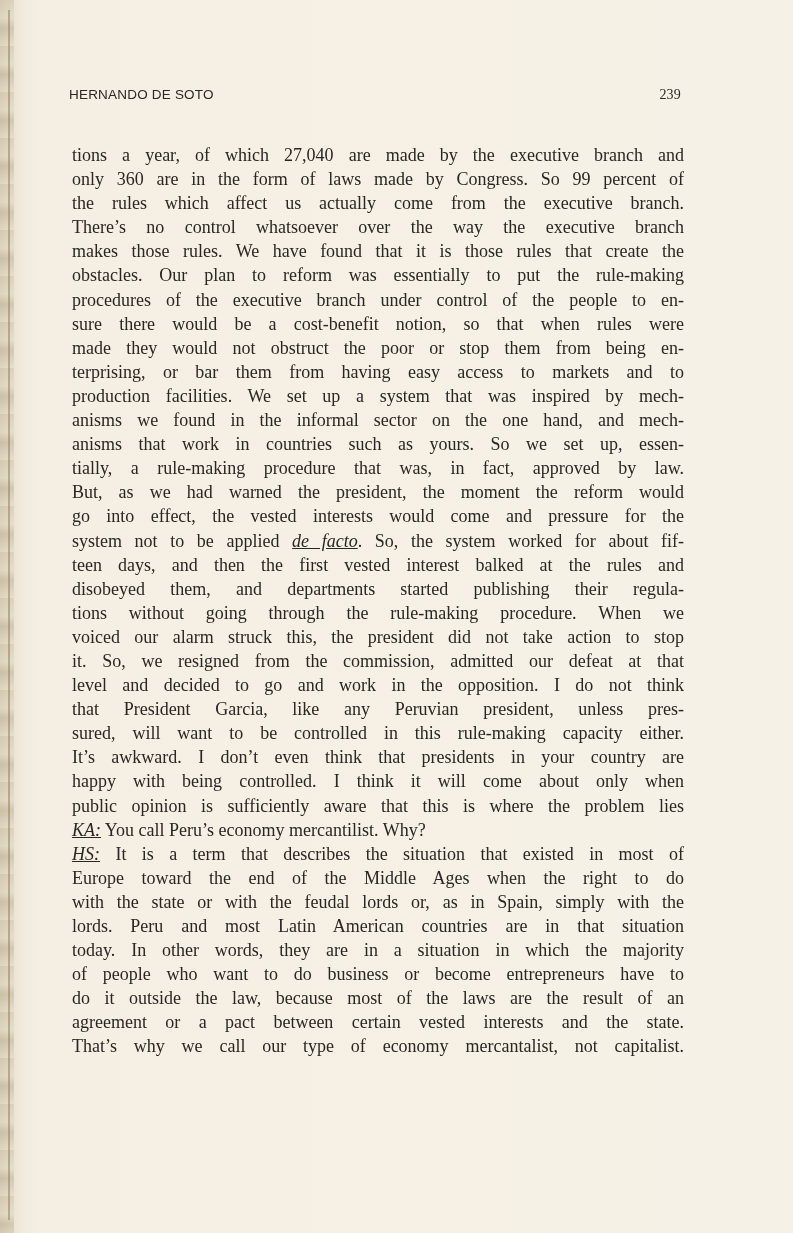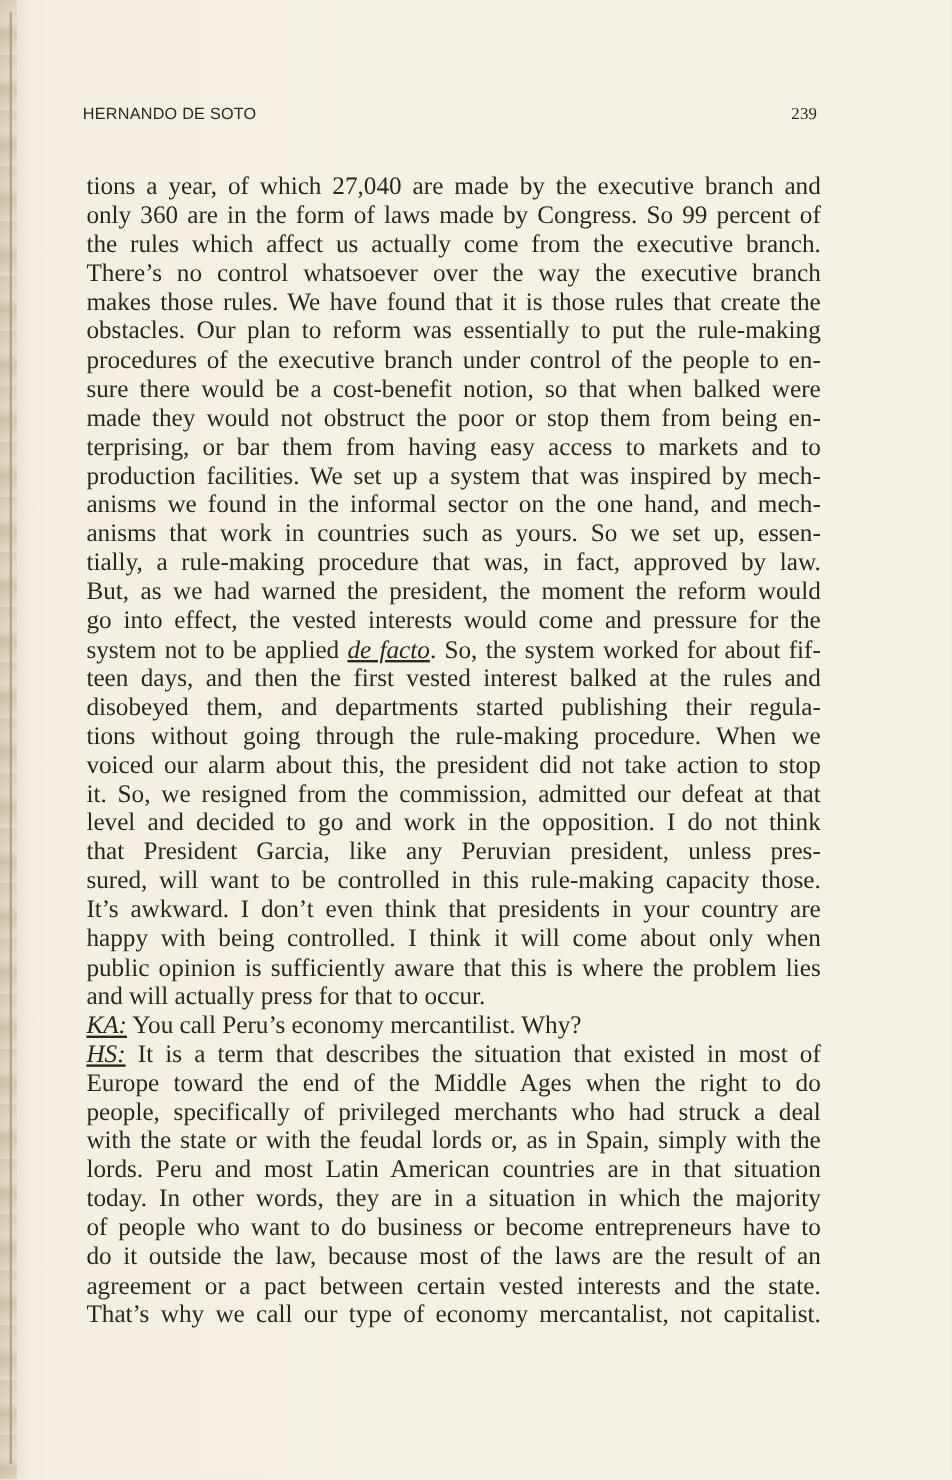--- a/index.html
+++ b/index.html
@@ -54,21 +54,21 @@
     }
     .folio {
       font-family: "Liberation Serif", "DejaVu Serif", serif;
       font-size: 14px;
     }
     .body-text {
       position: absolute;
       top: 143px;
       left: 72px;
       width: 612px;
-      font-size: 21px;
+      font-size: 18px;
       line-height: 24.1px;
     }
     .line {
       display: block;
       white-space: nowrap;
       text-align: justify;
       text-align-last: justify;
       height: 24.1px;
     }
     .line.last {
@@ -92,46 +92,44 @@
 </div>
 
 <div class="body-text" id="body-text">
   <span class="line"><span>tions a year, of which 27,040 are made by the executive branch and</span></span>
   <span class="line"><span>only 360 are in the form of laws made by Congress. So 99 percent of</span></span>
   <span class="line"><span>the rules which affect us actually come from the executive branch.</span></span>
   <span class="line"><span>There’s no control whatsoever over the way the executive branch</span></span>
   <span class="line"><span>makes those rules. We have found that it is those rules that create the</span></span>
   <span class="line"><span>obstacles. Our plan to reform was essentially to put the rule-making</span></span>
   <span class="line"><span>procedures of the executive branch under control of the people to en-</span></span>
-  <span class="line"><span>sure there would be a cost-benefit notion, so that when balked were</span></span>
+  <span class="line"><span>sure there would be a cost-benefit notion, so that when rules were</span></span>
   <span class="line"><span>made they would not obstruct the poor or stop them from being en-</span></span>
   <span class="line"><span>terprising, or bar them from having easy access to markets and to</span></span>
   <span class="line"><span>production facilities. We set up a system that was inspired by mech-</span></span>
   <span class="line"><span>anisms we found in the informal sector on the one hand, and mech-</span></span>
   <span class="line"><span>anisms that work in countries such as yours. So we set up, essen-</span></span>
   <span class="line"><span>tially, a rule-making procedure that was, in fact, approved by law.</span></span>
   <span class="line"><span>But, as we had warned the president, the moment the reform would</span></span>
   <span class="line"><span>go into effect, the vested interests would come and pressure for the</span></span>
   <span class="line"><span>system not to be applied </span><span class="ital">de facto</span><span>. So, the system worked for about fif-</span></span>
   <span class="line"><span>teen days, and then the first vested interest balked at the rules and</span></span>
   <span class="line"><span>disobeyed them, and departments started publishing their regula-</span></span>
   <span class="line"><span>tions without going through the rule-making procedure. When we</span></span>
-  <span class="line"><span>voiced our alarm about this, the president did not take action to stop</span></span>
+  <span class="line"><span>voiced our alarm struck this, the president did not take action to stop</span></span>
   <span class="line"><span>it. So, we resigned from the commission, admitted our defeat at that</span></span>
   <span class="line"><span>level and decided to go and work in the opposition. I do not think</span></span>
   <span class="line"><span>that President Garcia, like any Peruvian president, unless pres-</span></span>
-  <span class="line"><span>sured, will want to be controlled in this rule-making capacity those.</span></span>
+  <span class="line"><span>sured, will want to be controlled in this rule-making capacity either.</span></span>
   <span class="line"><span>It’s awkward. I don’t even think that presidents in your country are</span></span>
   <span class="line"><span>happy with being controlled. I think it will come about only when</span></span>
   <span class="line"><span>public opinion is sufficiently aware that this is where the problem lies</span></span>
-  <span class="line last"><span>and will actually press for that to occur.</span></span>
   <span class="line last"><span class="ital">KA:</span><span> You call Peru’s economy mercantilist. Why?</span></span>
   <span class="line"><span class="ital">HS:</span><span> It is a term that describes the situation that existed in most of</span></span>
   <span class="line"><span>Europe toward the end of the Middle Ages when the right to do</span></span>
-  <span class="line"><span>people, specifically of privileged merchants who had struck a deal</span></span>
   <span class="line"><span>with the state or with the feudal lords or, as in Spain, simply with the</span></span>
   <span class="line"><span>lords. Peru and most Latin American countries are in that situation</span></span>
   <span class="line"><span>today. In other words, they are in a situation in which the majority</span></span>
   <span class="line"><span>of people who want to do business or become entrepreneurs have to</span></span>
   <span class="line"><span>do it outside the law, because most of the laws are the result of an</span></span>
   <span class="line"><span>agreement or a pact between certain vested interests and the state.</span></span>
   <span class="line"><span>That’s why we call our type of economy mercantalist, not capitalist.</span></span>
 </div>
 
 </body></html>

